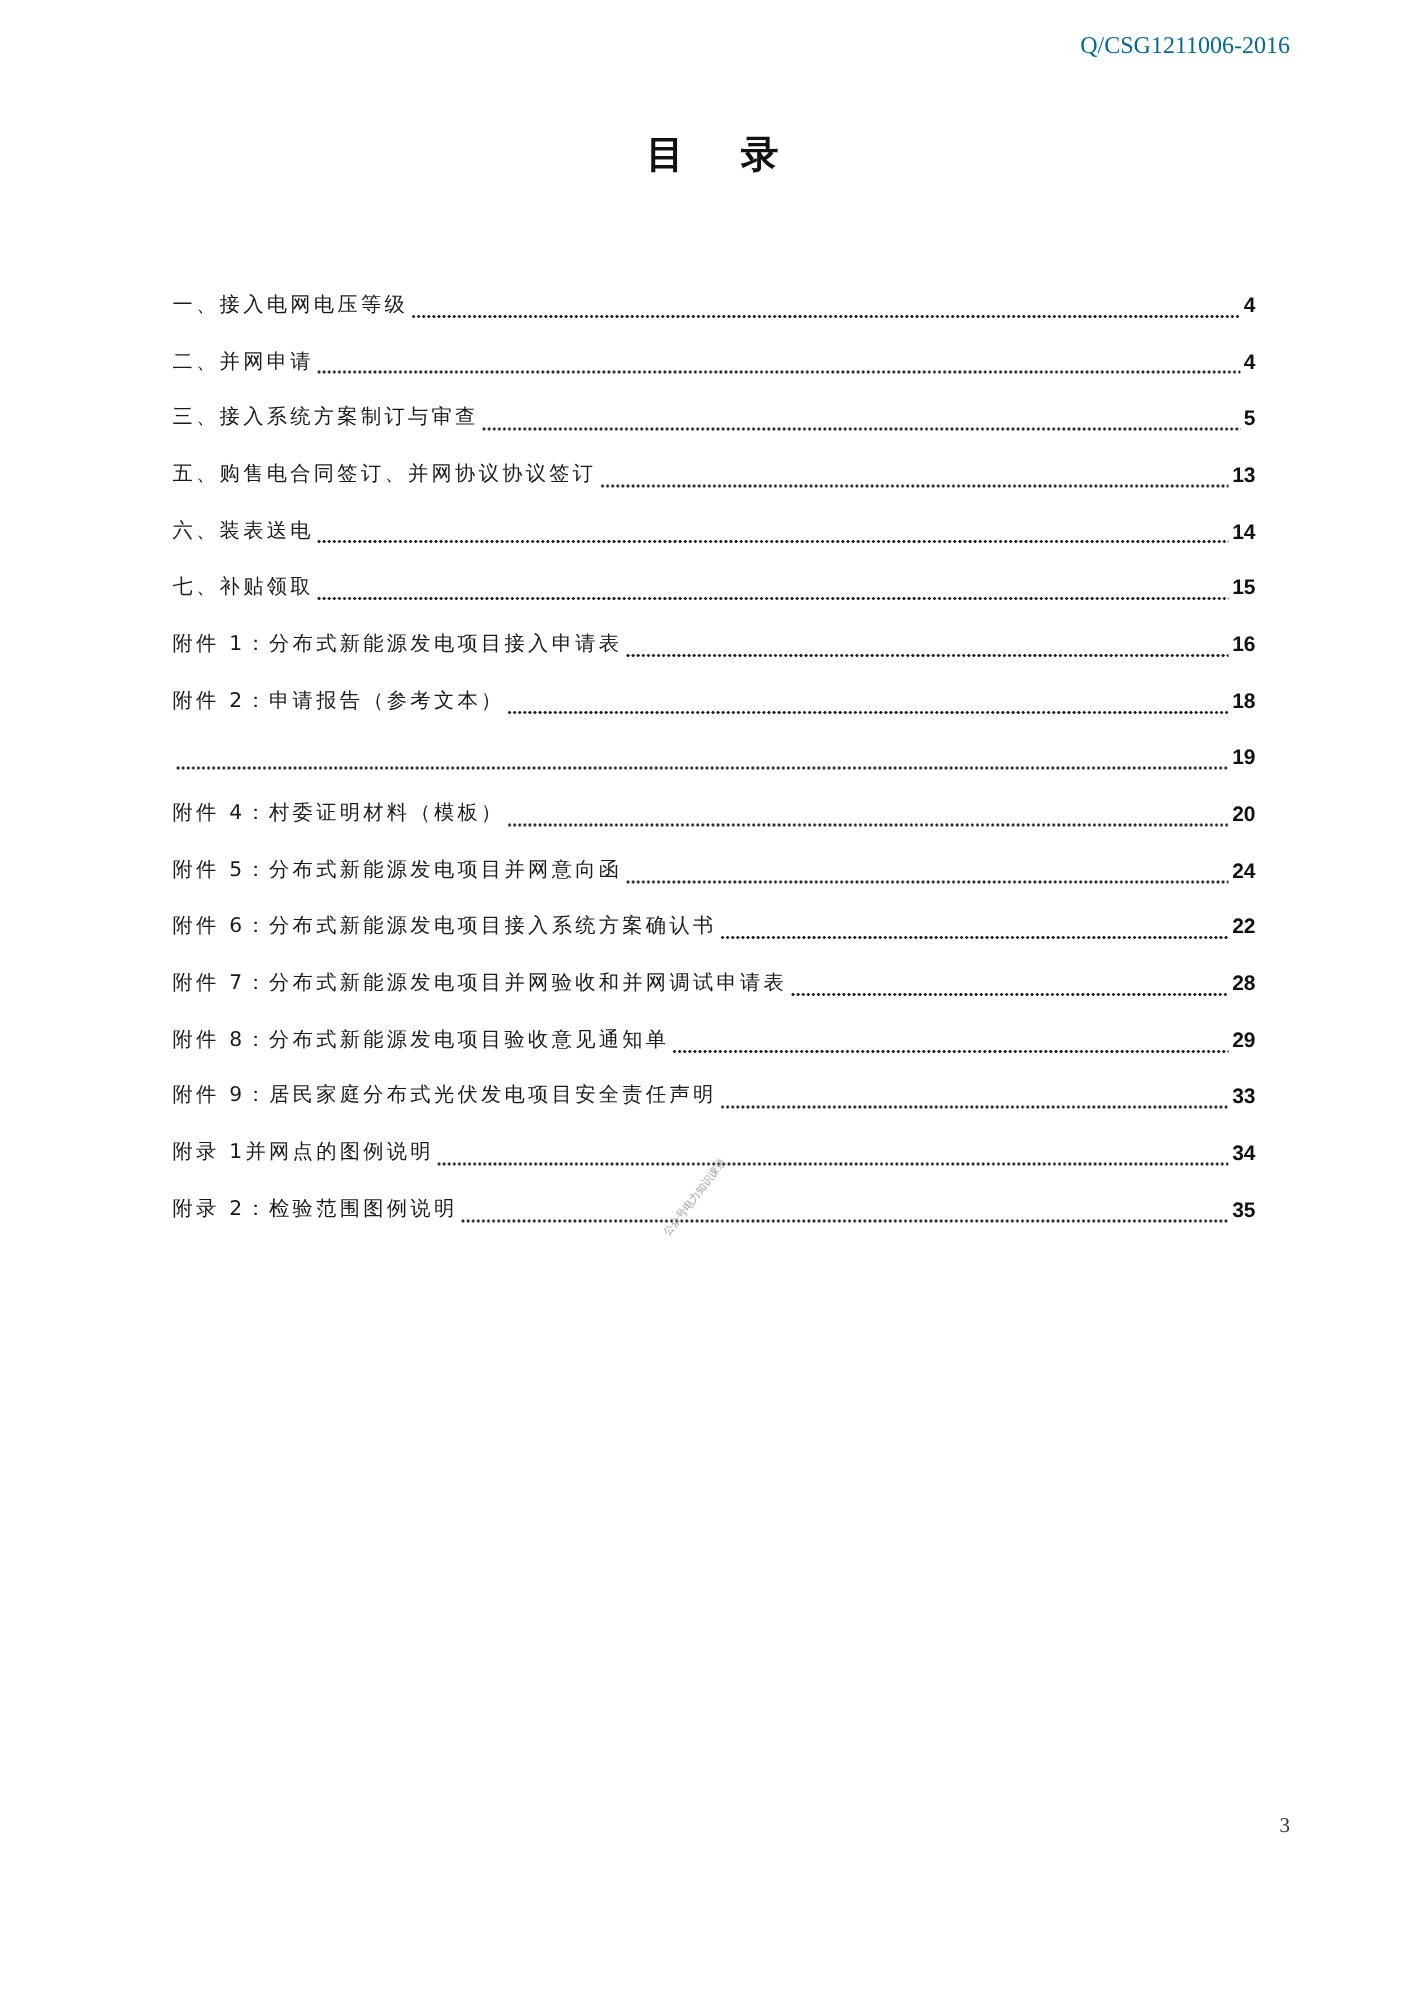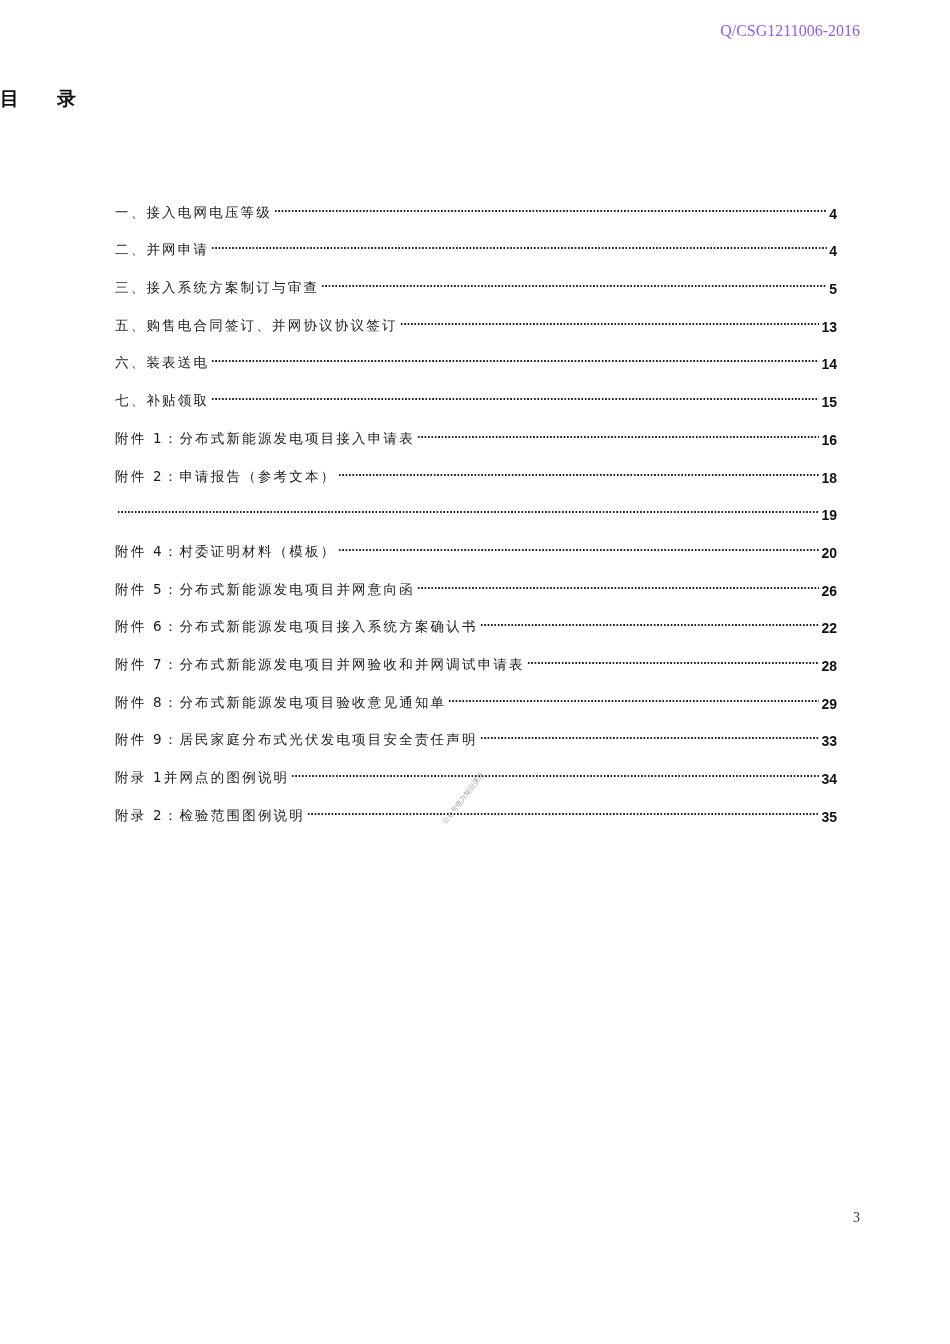--- a/index.html
+++ b/index.html
@@ -14,46 +14,46 @@
       overflow: hidden;
       color: #111;
       font-family: "DejaVu Serif", serif;
     }
     .doc-code {
       position: absolute;
       top: 22px;
       right: 90px;
       font-family: "Liberation Serif", serif;
       font-size: 16px;
-      color: #8b5cf6;
+      color: #0369a1;
     }
     .toc-title {
       position: absolute;
       top: 86px;
       left: 0;
       width: 100%;
-      text-align: left;
+      text-align: center;
       font-family: "DejaVu Sans", sans-serif;
-      font-size: 19px;
+      font-size: 25px;
       font-weight: bold;
       letter-spacing: 0;
     }
     .toc-title .gap { display: inline-block; width: 38px; }
     .toc-list {
       position: absolute;
       top: 184px;
       left: 115px;
       width: 722px;
       margin: 0;
       padding: 0;
       list-style: none;
     }
     .toc-item {
       display: flex;
-      align-items: flex-end;
+      align-items: center;
       height: 37.7px;
       font-size: 14px;
       white-space: nowrap;
     }
     .toc-label {
       font-family: "DejaVu Sans", sans-serif;
       font-size: 13.5px;
       letter-spacing: 2.2px;
       color: #1a1a1a;
       flex: 0 0 auto;
@@ -151,21 +151,21 @@
       <span class="toc-page">19</span>
     </li>
   <li class="toc-item">
       <span class="toc-label">附件 4：村委证明材料（模板）</span>
       <span class="toc-leader"></span>
       <span class="toc-page">20</span>
     </li>
   <li class="toc-item">
       <span class="toc-label">附件 5：分布式新能源发电项目并网意向函</span>
       <span class="toc-leader"></span>
-      <span class="toc-page">26</span>
+      <span class="toc-page">24</span>
     </li>
   <li class="toc-item">
       <span class="toc-label">附件 6：分布式新能源发电项目接入系统方案确认书</span>
       <span class="toc-leader"></span>
       <span class="toc-page">22</span>
     </li>
   <li class="toc-item">
       <span class="toc-label">附件 7：分布式新能源发电项目并网验收和并网调试申请表</span>
       <span class="toc-leader"></span>
       <span class="toc-page">28</span>

